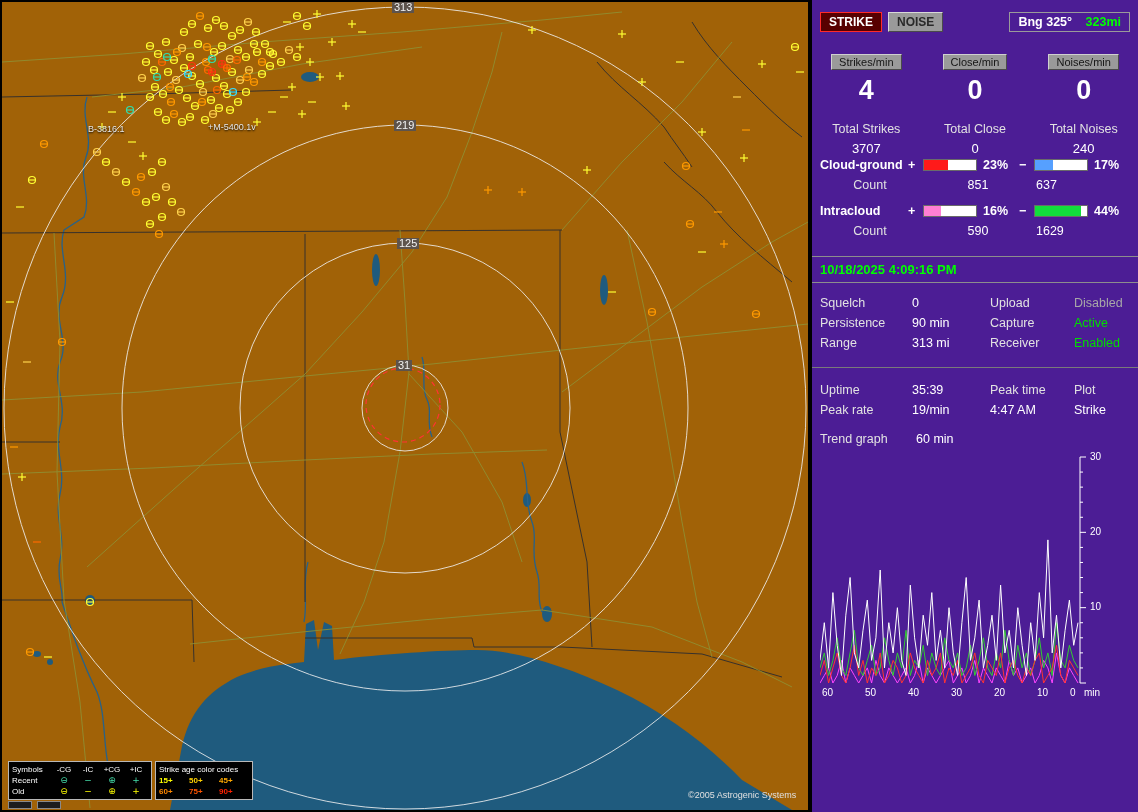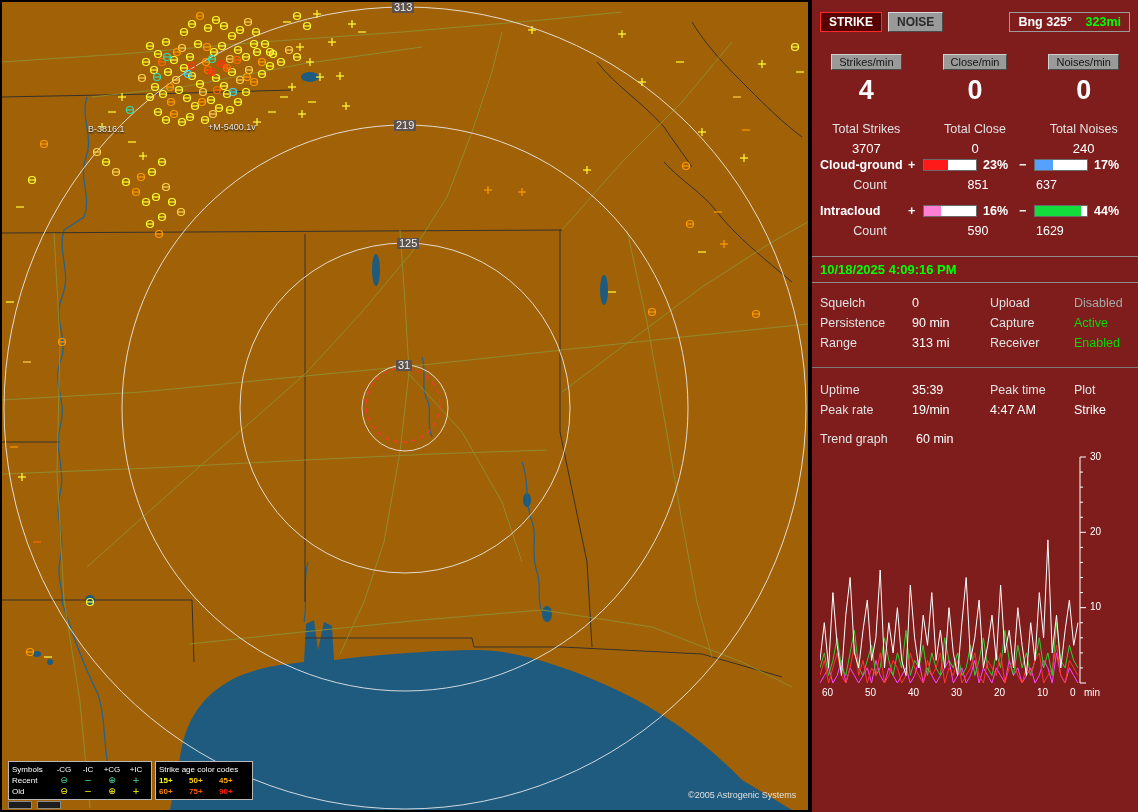--- a/index.html
+++ b/index.html
@@ -15,29 +15,29 @@
   #legend{position:absolute;left:6px;bottom:10px;display:flex;gap:3px;font-size:8px;color:#fff;}
   .leg-box{background:#000;border:1px solid #b8b8b8;padding:2px 3px;}
   .leg-row{display:flex;align-items:center;height:11px;}
   .leg-head{width:40px;}
   .leg-cell{width:24px;text-align:center;}
   .leg-sym{font-family:"DejaVu Sans",sans-serif;font-size:9px;line-height:9px;}
   .age-cell{width:30px;text-align:left;font-weight:bold;}
   #stubs{position:absolute;left:6px;bottom:1px;display:flex;gap:5px;}
   .stub{width:22px;height:6px;border:1px solid #8a8a8a;background:#1d1d1d;}
   
-  #panel{position:absolute;left:812px;top:0;width:326px;height:812px;background:#7f1d1d;color:#d8d8d8;font-size:12.5px;}
+  #panel{position:absolute;left:812px;top:0;width:326px;height:812px;background:#4c1d95;color:#d8d8d8;font-size:12.5px;}
   .top-row{display:flex;align-items:center;padding:12px 8px 8px 8px;}
   .btn{font-weight:bold;font-size:12px;padding:2px 8px;margin-right:6px;cursor:default;}
   #strike-btn{background:#570000;border:1px solid #ff2a2a;color:#fff;}
   #noise-btn{background:#9a9a9a;border-top:1px solid #d8d8d8;border-left:1px solid #d8d8d8;
              border-right:1px solid #4a4a4a;border-bottom:1px solid #4a4a4a;color:#2a2a2a;}
   #bng-box{margin-left:auto;border:1px solid #9a9a9a;padding:2px 8px;font-weight:bold;color:#fff;font-size:12.5px;}
   #bng-box .dist{color:#00ff00;margin-left:10px;}
-  .rates{display:flex;text-align:center;margin-top:14px;}
+  .rates{display:flex;text-align:center;margin-top:14px;justify-content:flex-end;}
   .rates>div{flex:1;}
   .rate-label{display:inline-block;background:#9a9a9a;color:#151515;font-size:11px;padding:1px 7px;
               border-top:1px solid #d0d0d0;border-left:1px solid #d0d0d0;
               border-right:1px solid #4a4a4a;border-bottom:1px solid #4a4a4a;}
   .rate-value{font-size:27px;font-weight:bold;color:#fff;margin-top:5px;}
   .totals{display:flex;text-align:center;margin-top:16px;}
   .totals>div{flex:1;}
   .total-label{color:#e2e2e2;font-size:12.5px;}
   .total-value{color:#fff;font-size:13px;margin-top:5px;}
   .section-head{color:#d4d4d4;margin:30px 6px 8px 6px;padding:0 2px 3px 2px;border-bottom:1px solid #8d8d8d;}

